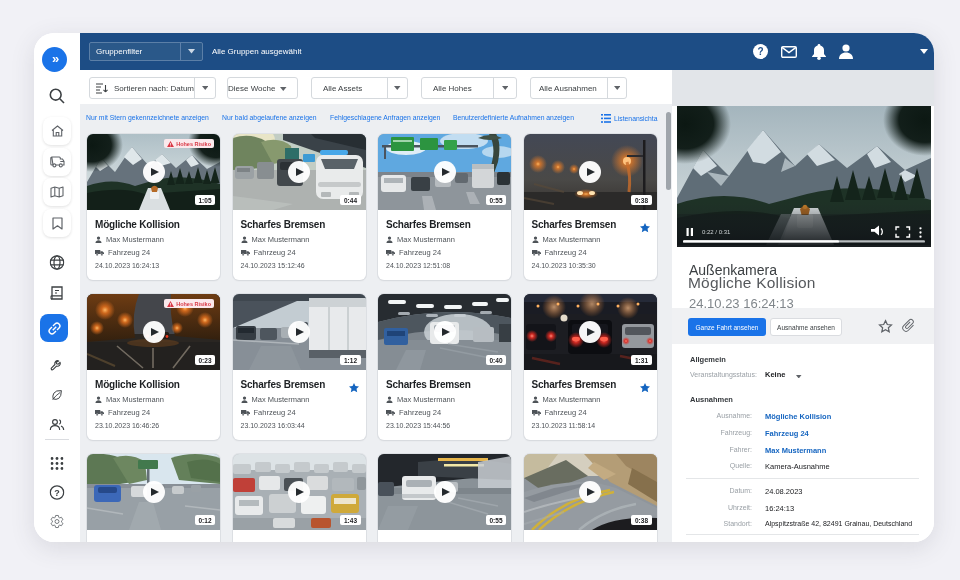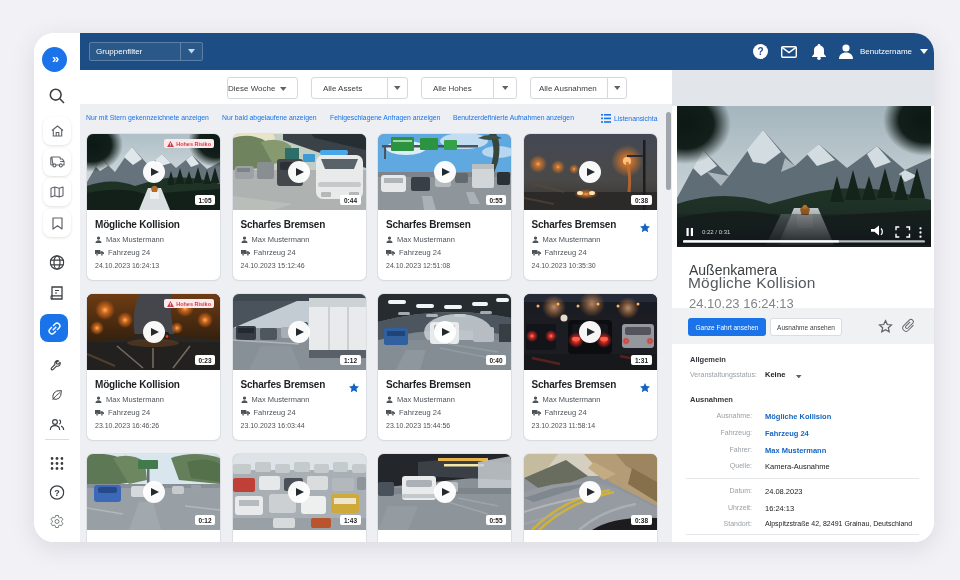--- a/index.html
+++ b/index.html
@@ -52,20 +52,21 @@
 <div id="win">
   <div id="topbar">
     <div id="gfbox">
         <span class="lbl">Gruppenfilter</span>
         <span class="car">
           <svg width="7" height="4.5">
             <path d="M0 0l3.5 4.5L7 0z" fill="#cdd9e6"></path>
           </svg>
         </span>
       </div>
+    <div id="gftxt">Alle Gruppen ausgewählt</div>
     <div class="tbi" style="left:670px;width:20px">
         <svg width="15" height="15" viewBox="0 0 15 15">
           <circle cx="7.5" cy="7.5" r="7.5" fill="#fff"></circle>
           <text x="7.5" y="11" text-anchor="middle" font-size="10" font-weight="bold" fill="#20508a" font-family="Liberation Sans">?</text>
         </svg>
       </div>
     <div class="tbi" style="left:699px;width:20px">
         <svg width="16" height="12" viewBox="0 0 16 12">
           <rect x=".7" y=".7" width="14.6" height="10.6" rx="1.2" fill="none" stroke="#fff" stroke-width="1.4"></rect>
           <path d="M1 1.4l7 5.2 7-5.2" fill="none" stroke="#fff" stroke-width="1.4"></path>
@@ -76,28 +77,41 @@
           <path d="M7 0a1.4 1.4 0 0 1 1.4 1.4c2.3.6 3.6 2.4 3.6 4.6v4l2 2.5v.5H0v-.5L2 10V6c0-2.2 1.3-4 3.6-4.6A1.4 1.4 0 0 1 7 0z" fill="#fff"></path>
           <circle cx="7" cy="14.2" r="1.8" fill="#fff"></circle>
         </svg>
       </div>
     <div class="tbi" style="left:756px;width:20px">
         <svg width="14" height="15" viewBox="0 0 14 15">
           <circle cx="7" cy="4" r="3.6" fill="#fff"></circle>
           <path d="M0 15c0-4 3-6.4 7-6.4s7 2.4 7 6.4z" fill="#fff"></path>
         </svg>
       </div>
-    <div class="tbi" style="left:780px;width:100px;font-size:8px;justify-content:flex-start">Benutzername</div>
     <div class="tbi" style="left:837px;width:14px">
         <svg width="8" height="5">
           <path d="M0 0l4 5 4-5z" fill="#fff"></path>
         </svg>
       </div>
   </div>
   <div id="filterbar">
+    <div class="fbtn" style="left:9px;width:127px">
+      <span style="width:24px;display:flex;justify-content:center">
+          <svg width="12" height="11" viewBox="0 0 12 11">
+            <path d="M0 1h7M0 4h5M0 7h4M0 10h6" stroke="#3c4043" stroke-width="1.1"></path>
+            <path d="M9.5 2v7M9.5 9l-2-2.2M9.5 9l2-2.2" stroke="#3c4043" stroke-width="1.1" fill="none"></path>
+          </svg>
+        </span>
+      <span style="flex:1">Sortieren nach: Datum</span>
+      <span class="cart" style="width:21px">
+          <svg width="6.5" height="4">
+            <path d="M0 0l3.25 4L6.5 0z" fill="#5f6368"></path>
+          </svg>
+        </span>
+    </div>
     <div class="fbtn" style="left:147px;width:71px;justify-content:flex-start;gap:5px">Diese Woche <svg width="6.5" height="4" style="margin-top:1px">
           <path d="M0 0l3.25 4L6.5 0z" fill="#5f6368"></path>
         </svg></div>
     <div class="fbtn" style="left:231px;width:97px">
         <span style="flex:1;padding-left:11px">Alle Assets</span>
         <span class="cart" style="width:20px">
           <svg width="6.5" height="4">
             <path d="M0 0l3.25 4L6.5 0z" fill="#5f6368"></path>
           </svg>
         </span>

